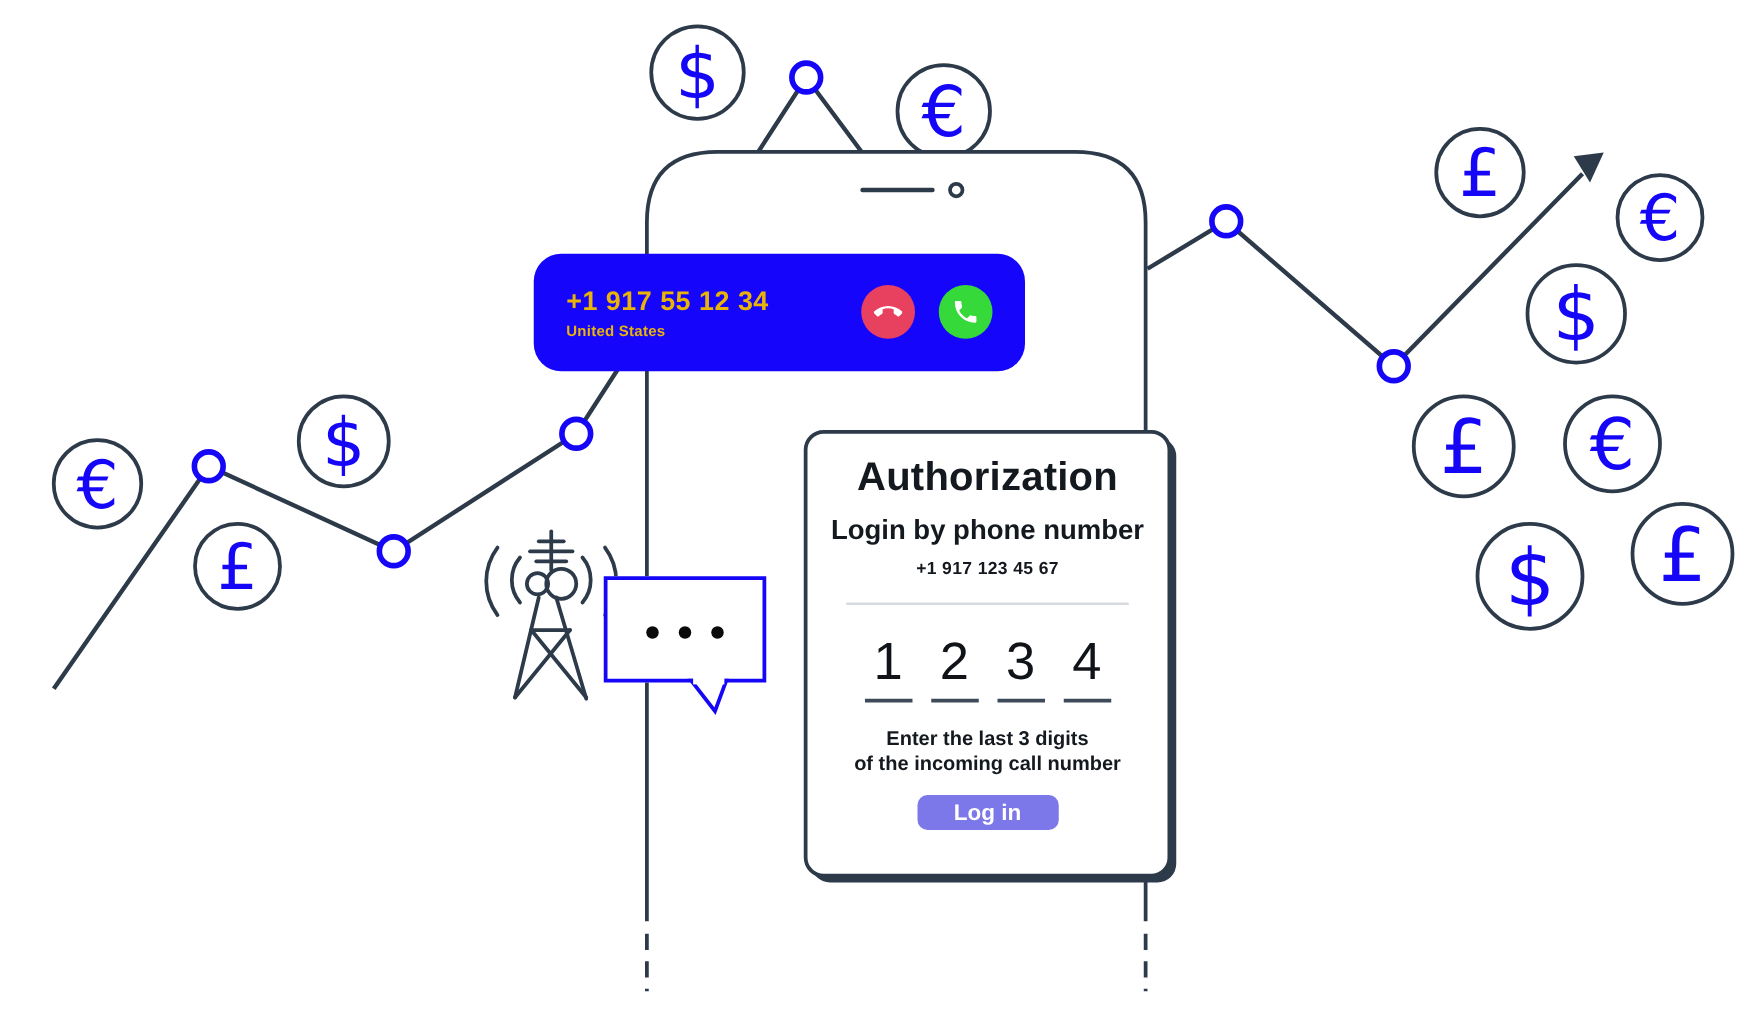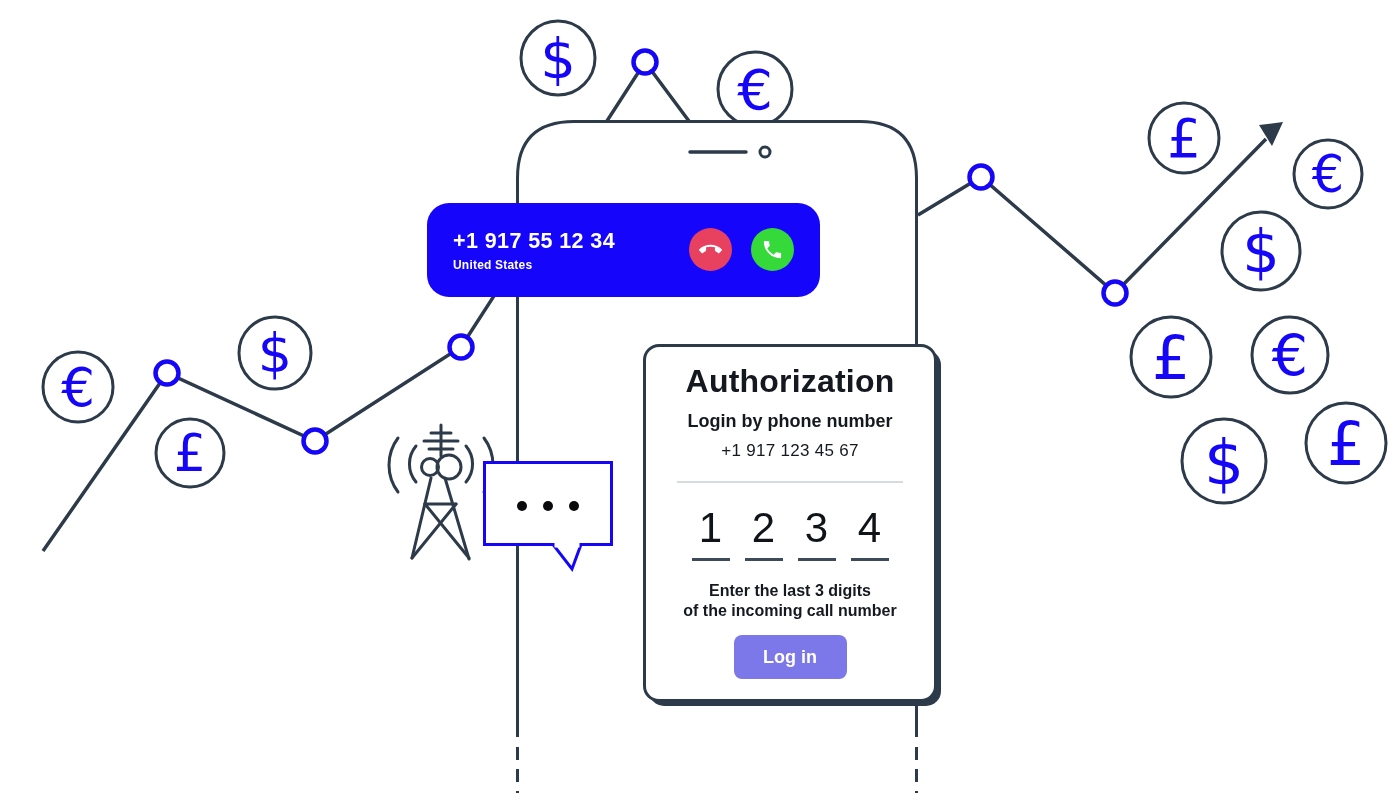--- a/index.html
+++ b/index.html
@@ -15,21 +15,21 @@
   
   .ink-stroke{stroke:var(--navy);fill:none;stroke-width:3;}
   .round{stroke-linecap:round;}
 
   
   .call-banner{
     position:absolute;left:427px;top:203px;width:393px;height:94px;
     background:var(--banner-blue);border-radius:22px;z-index:4;
     display:flex;align-items:center;box-sizing:border-box;padding-left:26px;
   }
-  .call-texts{display:flex;flex-direction:column;gap:4px;color:#ffffff;}
+  .call-texts{display:flex;flex-direction:column;gap:4px;color:#eab308;}
   .call-number{font-size:21.5px;font-weight:600;letter-spacing:.4px;}
   .call-country{font-size:12px;font-weight:600;letter-spacing:.2px;}
   .call-btn{
     position:absolute;top:25px;width:43px;height:43px;border-radius:50%;
     border:none;display:flex;align-items:center;justify-content:center;cursor:pointer;padding:0;
   }
   .call-btn.decline{left:262px;background:var(--red);}
   .call-btn.accept{left:324px;background:var(--green);}
   .call-btn svg{width:23px;height:23px;fill:#fff;}
 
@@ -46,31 +46,31 @@
   .tail rect{fill:#fff;}
 
   
   .auth-card{
     position:absolute;left:643px;top:344px;width:294px;height:358px;z-index:6;
     background:#fff;border:3px solid var(--navy);border-radius:16px;
     box-shadow:5px 5px 0 -1px var(--navy);box-sizing:border-box;
     display:flex;flex-direction:column;align-items:center;color:var(--ink);
   }
   .auth-title{margin-top:16px;font-size:32px;font-weight:600;letter-spacing:.2px;}
-  .auth-subtitle{margin-top:11px;font-size:18px;font-weight:700;}
-  .auth-phone{margin-top:9px;font-size:17px;font-weight:400;letter-spacing:.3px;}
+  .auth-subtitle{margin-top:11px;font-size:22px;font-weight:700;}
+  .auth-phone{margin-top:9px;font-size:14px;font-weight:700;letter-spacing:.3px;}
   .auth-divider{margin-top:20px;width:226px;height:2px;background:var(--divider);}
   .code-row{margin-top:22px;display:flex;gap:15px;}
   .code-slot{
     width:38px;text-align:center;font-size:42px;line-height:46px;font-weight:400;
     border-bottom:3.5px solid var(--underline);padding-bottom:7px;cursor:text;color:#101318;
   }
   .auth-hint{margin-top:20px;font-size:16px;font-weight:700;line-height:20px;text-align:center;}
   .login-btn{
-    margin-top:14px;width:113px;height:44px;border:none;border-radius:8px;cursor:pointer;
+    margin-top:14px;width:113px;height:28px;border:none;border-radius:8px;cursor:pointer;
     background:var(--purple);color:#fff;font-size:18px;font-weight:600;
     font-family:"Liberation Sans","DejaVu Sans",sans-serif;
   }
 </style>
 </head>
 <body>
 
 <div class="stage">
 
   <svg id="scene-svg" class="abs" style="z-index:1" viewBox="0 0 1400 812">

